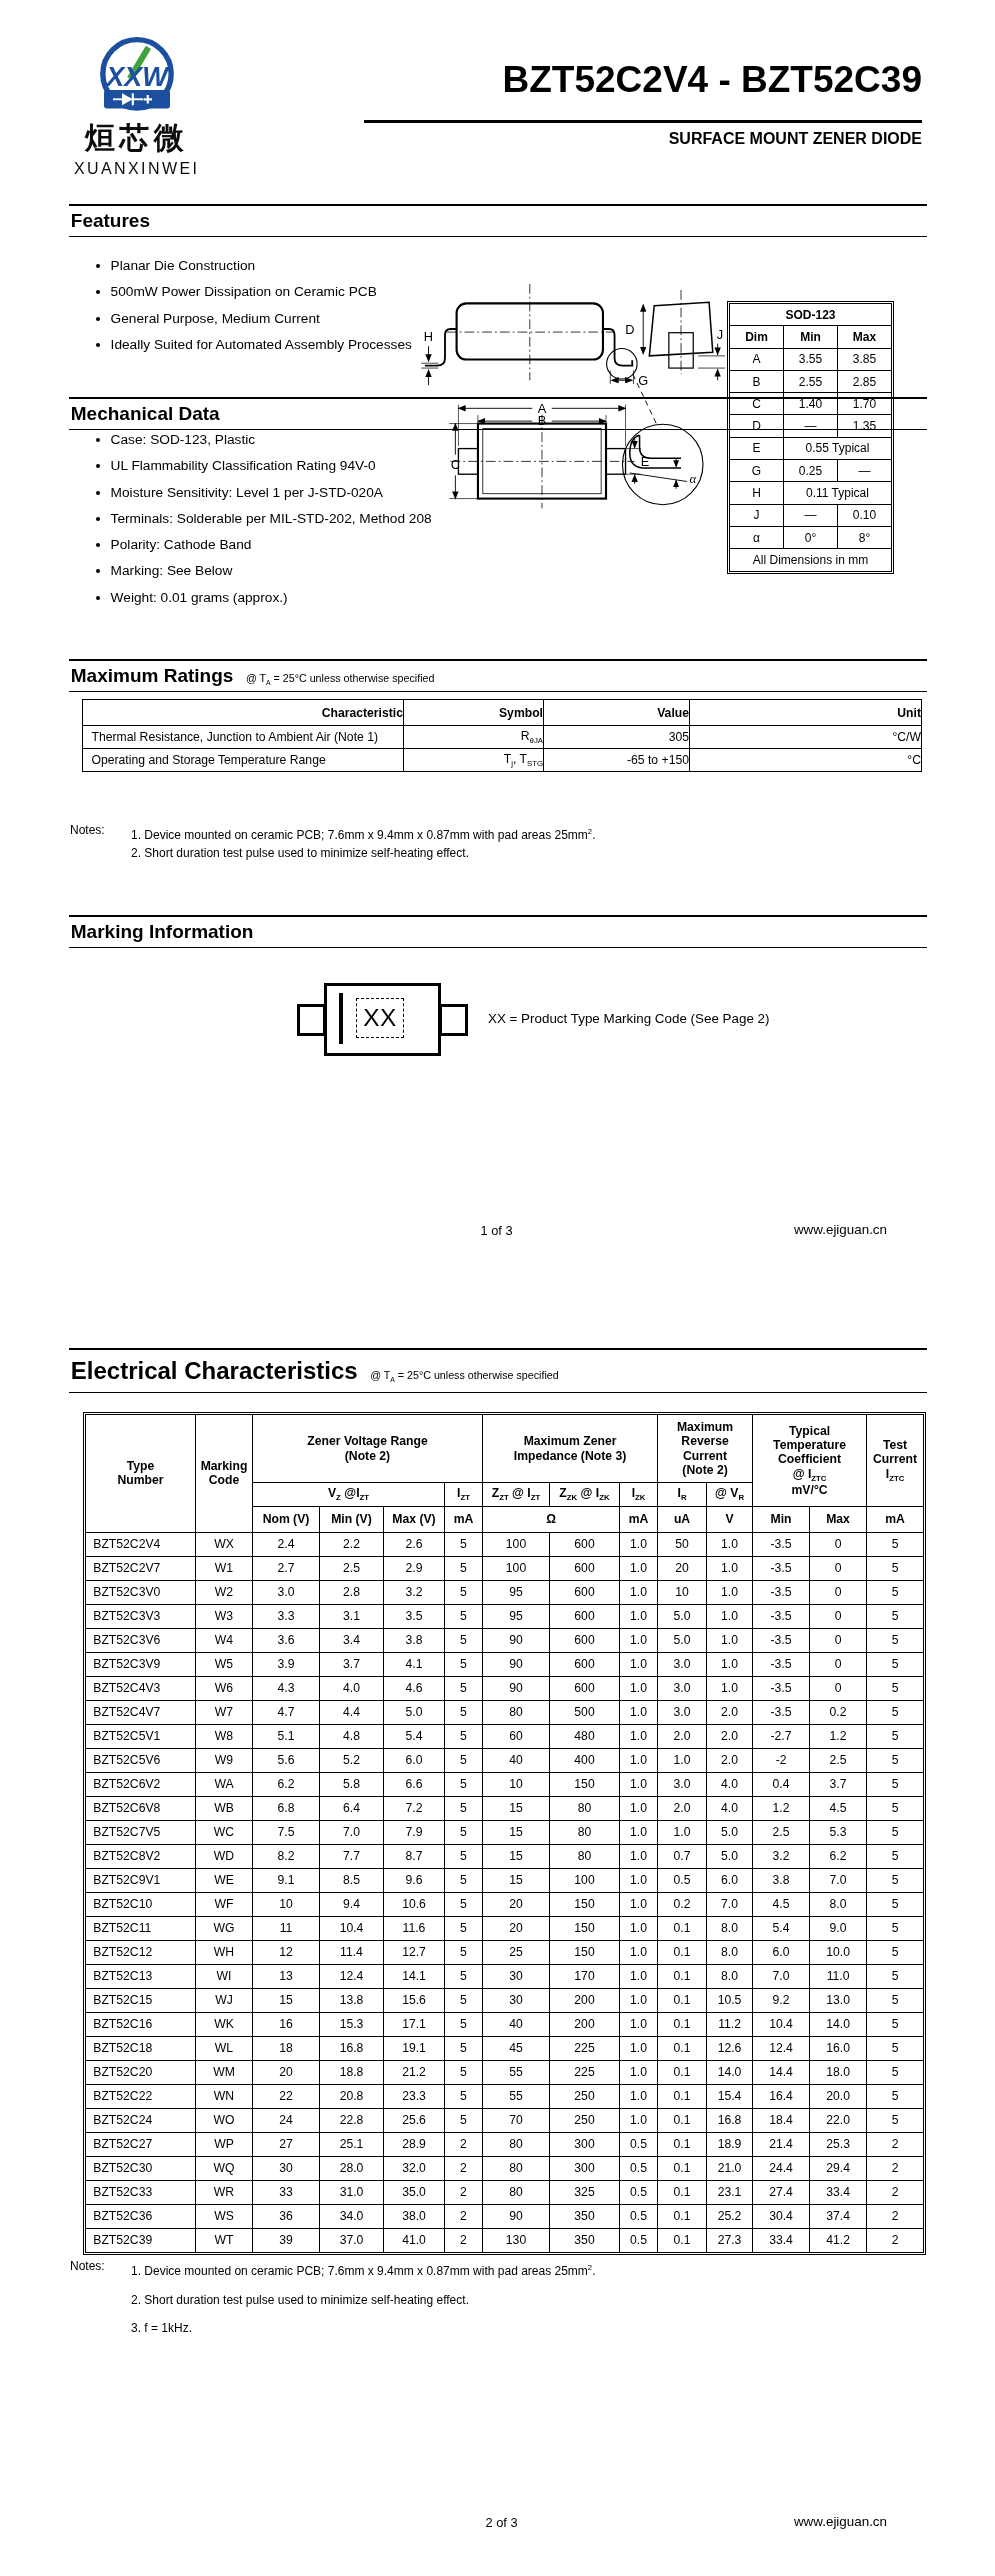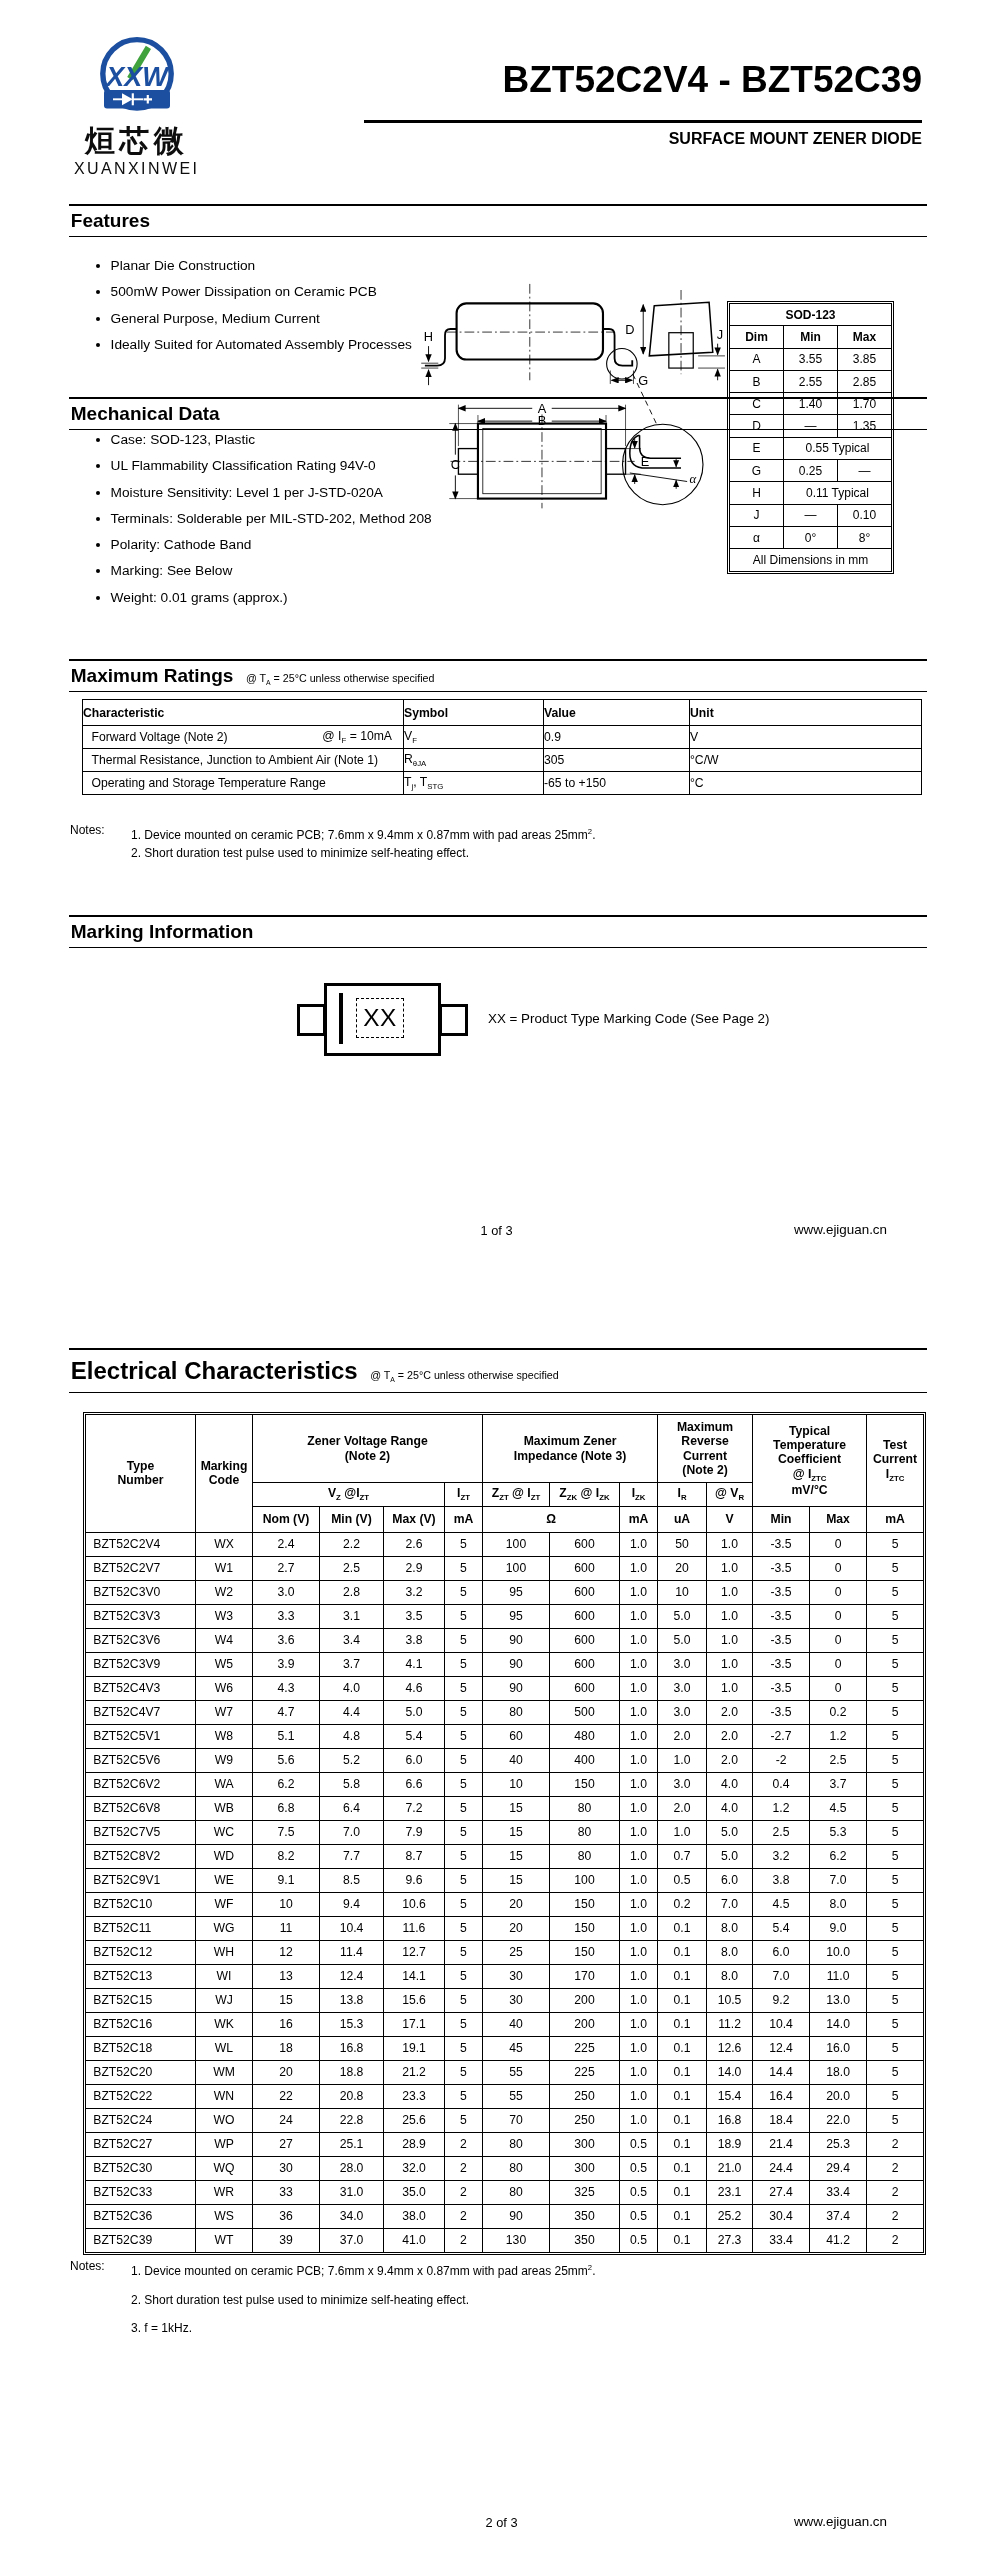--- a/index.html
+++ b/index.html
@@ -2,21 +2,21 @@
 <html style="font-size:9.8px"><head>
 <meta charset="utf-8">
 <style>
   html,body{margin:0;padding:0;background:#fff;}
   body{width:995px;height:2576px;position:relative;font-family:"Liberation Sans",sans-serif;color:#000;}
   sub{font-size:64%;}
   sup{font-size:64%;}
 
   
   .logo{position:absolute;left:74px;top:33px;width:125px;text-align:center;}
-  .logo-cjk{font-size:30px;font-weight:bold;letter-spacing:4.3px;line-height:1.05;color:#0d0d0d;}
+  .logo-cjk{font-size:30px;font-weight:bold;letter-spacing:4.3px;line-height:1.05;color:#0d0d0d;font-family:Liberation Mono, monospace;}
   .logo-latin{font-size:16px;letter-spacing:2.4px;margin-top:3px;color:#0d0d0d;}
   .title{position:absolute;top:59px;right:73px;font-size:37px;font-weight:bold;letter-spacing:0;white-space:nowrap;}
   .title-rule{position:absolute;top:120px;left:364px;right:73px;height:3px;background:#000;}
   .subtitle{position:absolute;top:130px;right:73px;font-size:16px;font-weight:bold;}
 
   
   .sec{position:absolute;left:69px;width:856px;border-top:2.4px solid #000;border-bottom:1.8px solid #000;padding:4.3px 0 3.7px 1.8px;background:#fff;}
   .sec .t{font-size:19px;font-weight:bold;}
   .sec .c{font-size:10.7px;font-weight:normal;margin-left:9.8px;}
 
@@ -29,21 +29,21 @@
   .pkg text{font-size:21px;fill:#000;font-family:"Liberation Sans",sans-serif;}
   .pkg .it{font-style:italic;font-family:"Liberation Serif",serif;}
 
   
   .sod{position:absolute;left:729px;top:303px;width:163px;border-collapse:collapse;table-layout:fixed;border:1.8px solid #000;outline:0.6px solid #000;outline-offset:1.2px;}
   .sod th,.sod td{border:0.8px solid #000;height:21.3px;font-size:12px;text-align:center;padding:0;font-weight:normal;margin-top:6px;}
   .sod thead th{font-weight:bold;}
 
   
   .ratings{position:absolute;left:82px;top:699px;width:840px;border-collapse:collapse;table-layout:fixed;border:1.5px solid #000;}
-  .ratings th,.ratings td{border:0.9px solid #000;font-size:12.2px;height:22px;text-align:left;padding:0;}
+  .ratings th,.ratings td{border:0.9px solid #000;font-size:12.2px;height:22px;text-align:right;padding:0;}
   .ratings thead th{height:25px;font-weight:bold;}
   .lr{display:flex;justify-content:space-between;align-items:center;padding:0 11px 0 8.5px;}
 
   
   .notes{position:absolute;font-size:12px;display:flex;}
   .nlabel{width:61px;flex:0 0 61px;}
   .nitems > div{line-height:17.7px;}
   .notes2 .nitems > div{line-height:18.3px;margin-bottom:10.4px;}
 
   
@@ -264,31 +264,20 @@
     </colgroup>
   <thead>
     <tr>
       <th>Characteristic</th>
       <th>Symbol</th>
       <th>Value</th>
       <th>Unit</th>
     </tr>
   </thead>
   <tbody>
-      <tr>
-        <td style="text-align: left;">
-          <div class="lr">
-            <span>Forward Voltage (Note 2)</span>
-            <span>@ I<sub>F</sub> = 10mA</span>
-          </div>
-        </td>
-        <td>V<sub>F</sub></td>
-        <td>0.9</td>
-        <td>V</td>
-      </tr>
       <tr>
         <td style="text-align: left; padding-left: 8.5px;">Thermal Resistance, Junction to Ambient Air (Note 1)</td>
         <td>R<sub>θJA</sub></td>
         <td>305</td>
         <td>°C/W</td>
       </tr>
       <tr>
         <td style="text-align: left; padding-left: 8.5px; border-radius: 10px;">Operating and Storage Temperature Range</td>
         <td>T<sub>j</sub>, T<sub>STG</sub></td>
         <td>-65 to +150</td>

